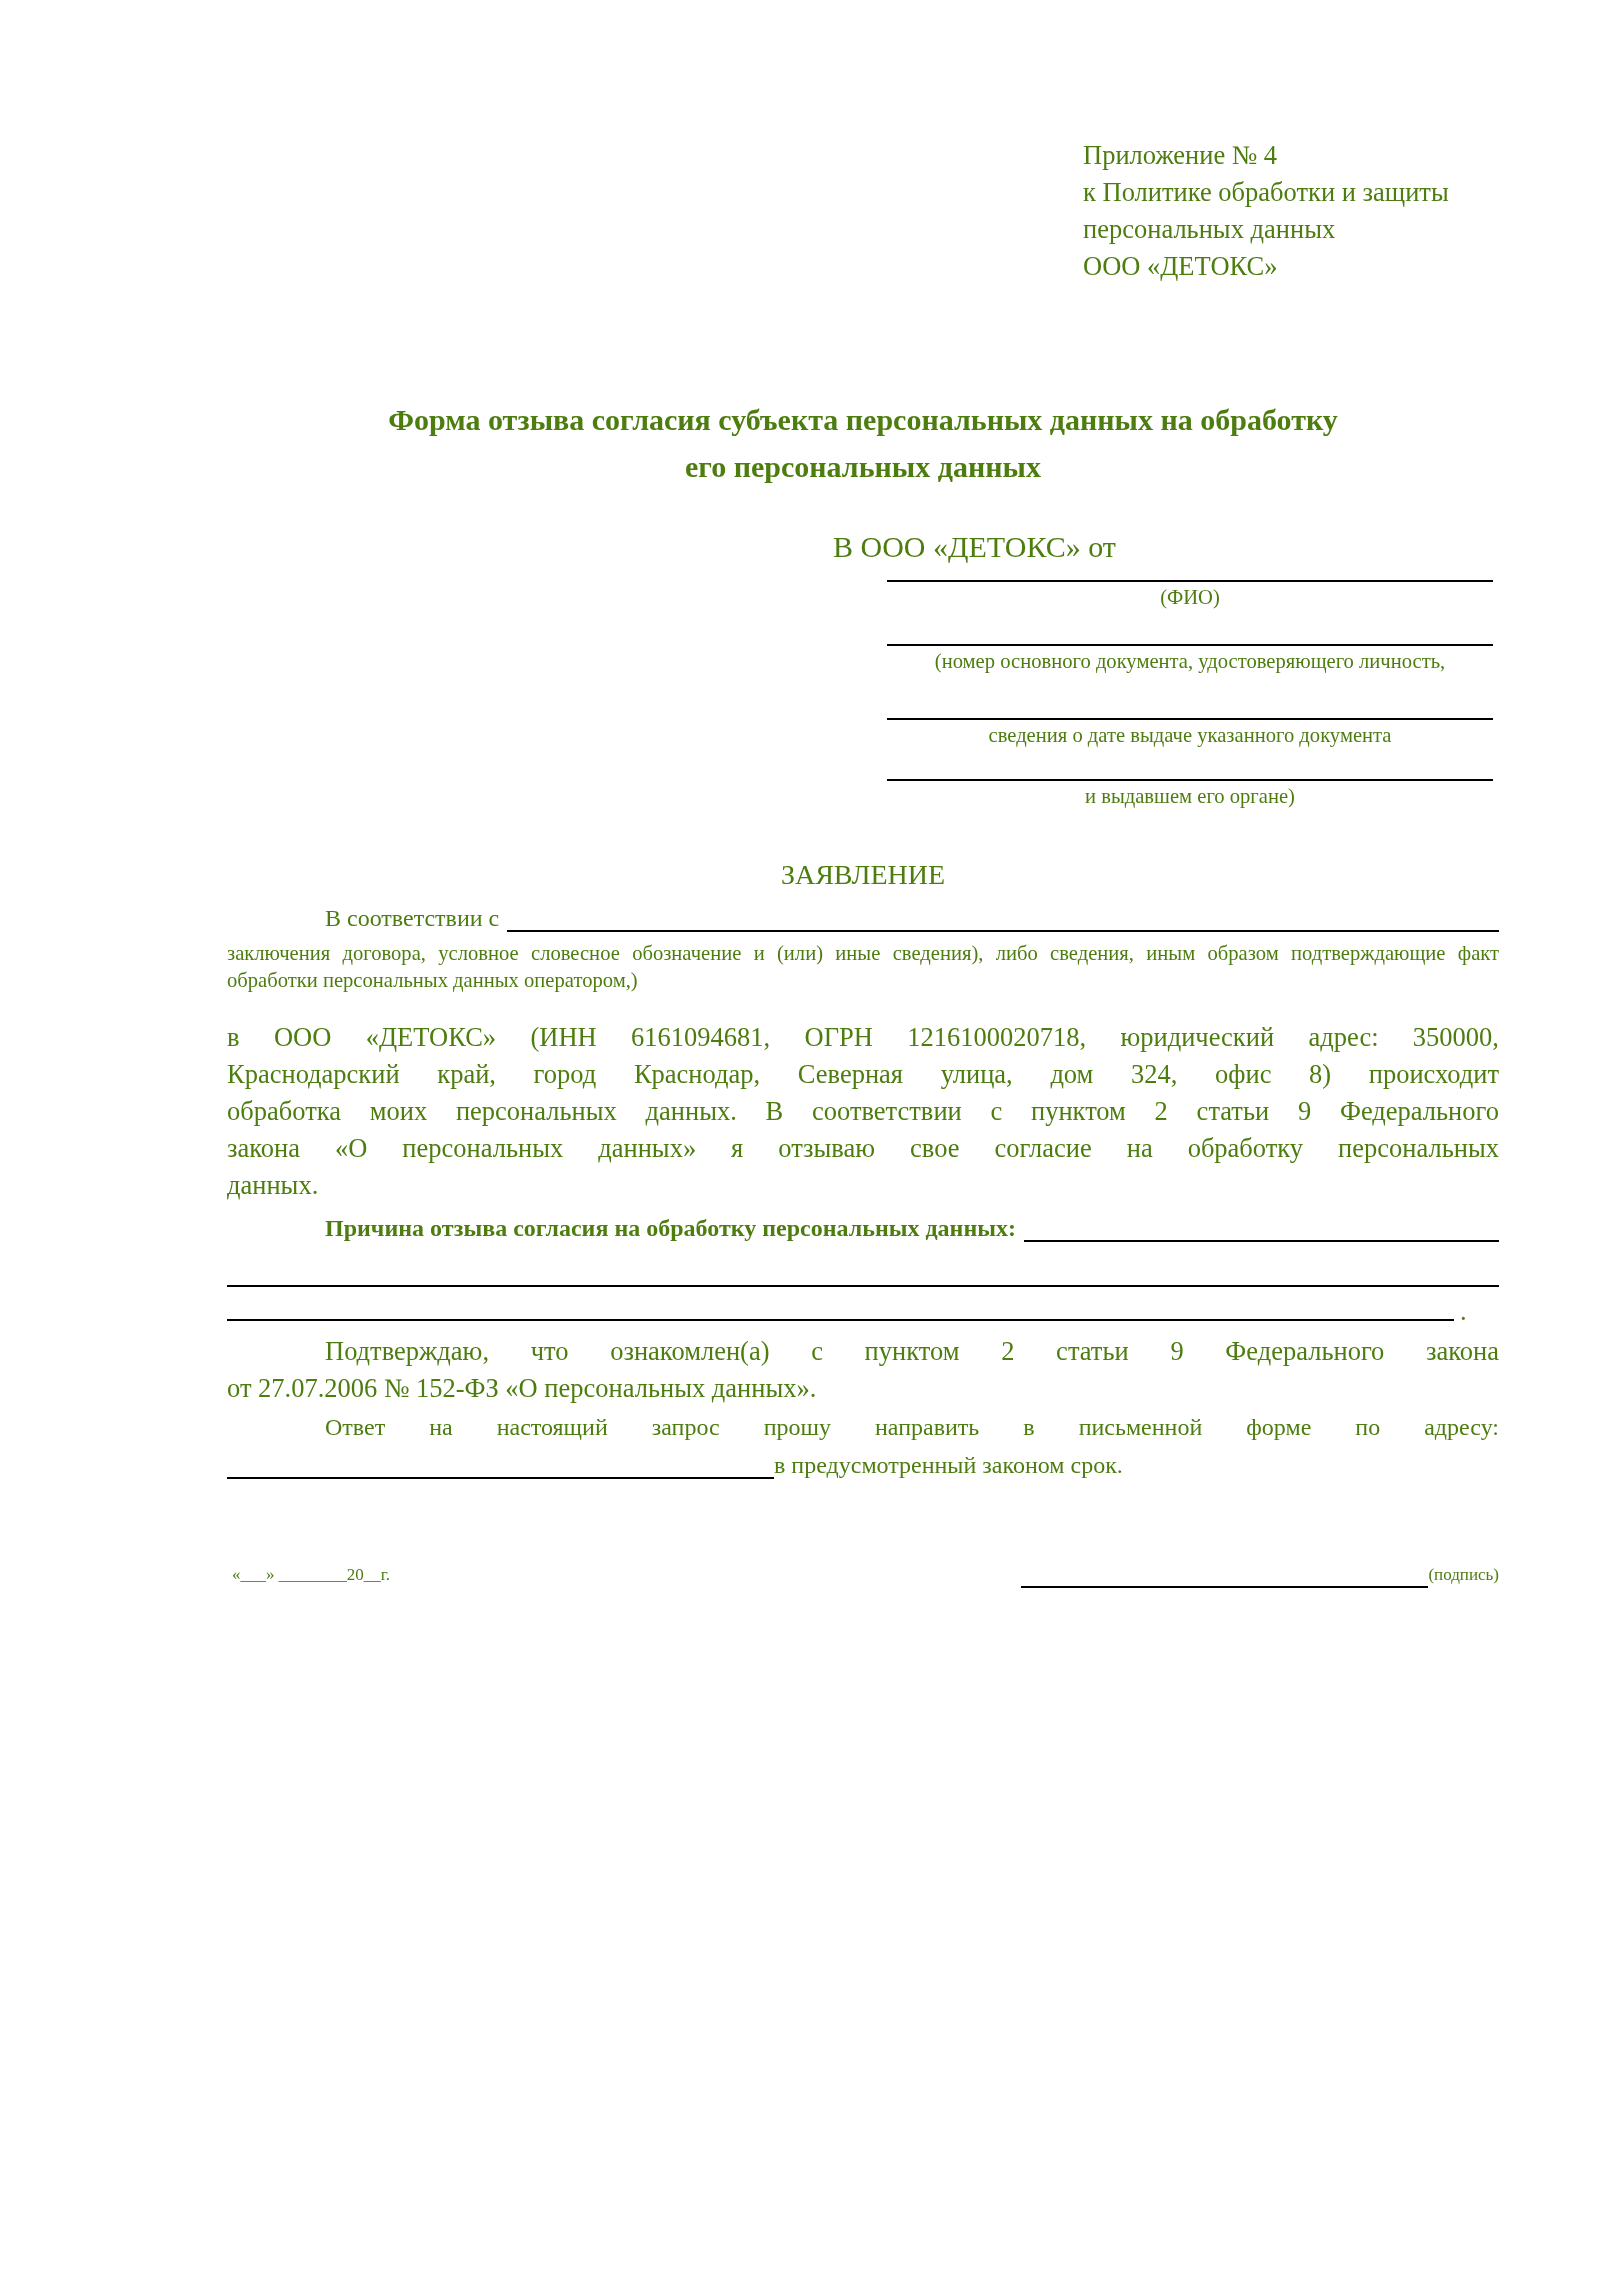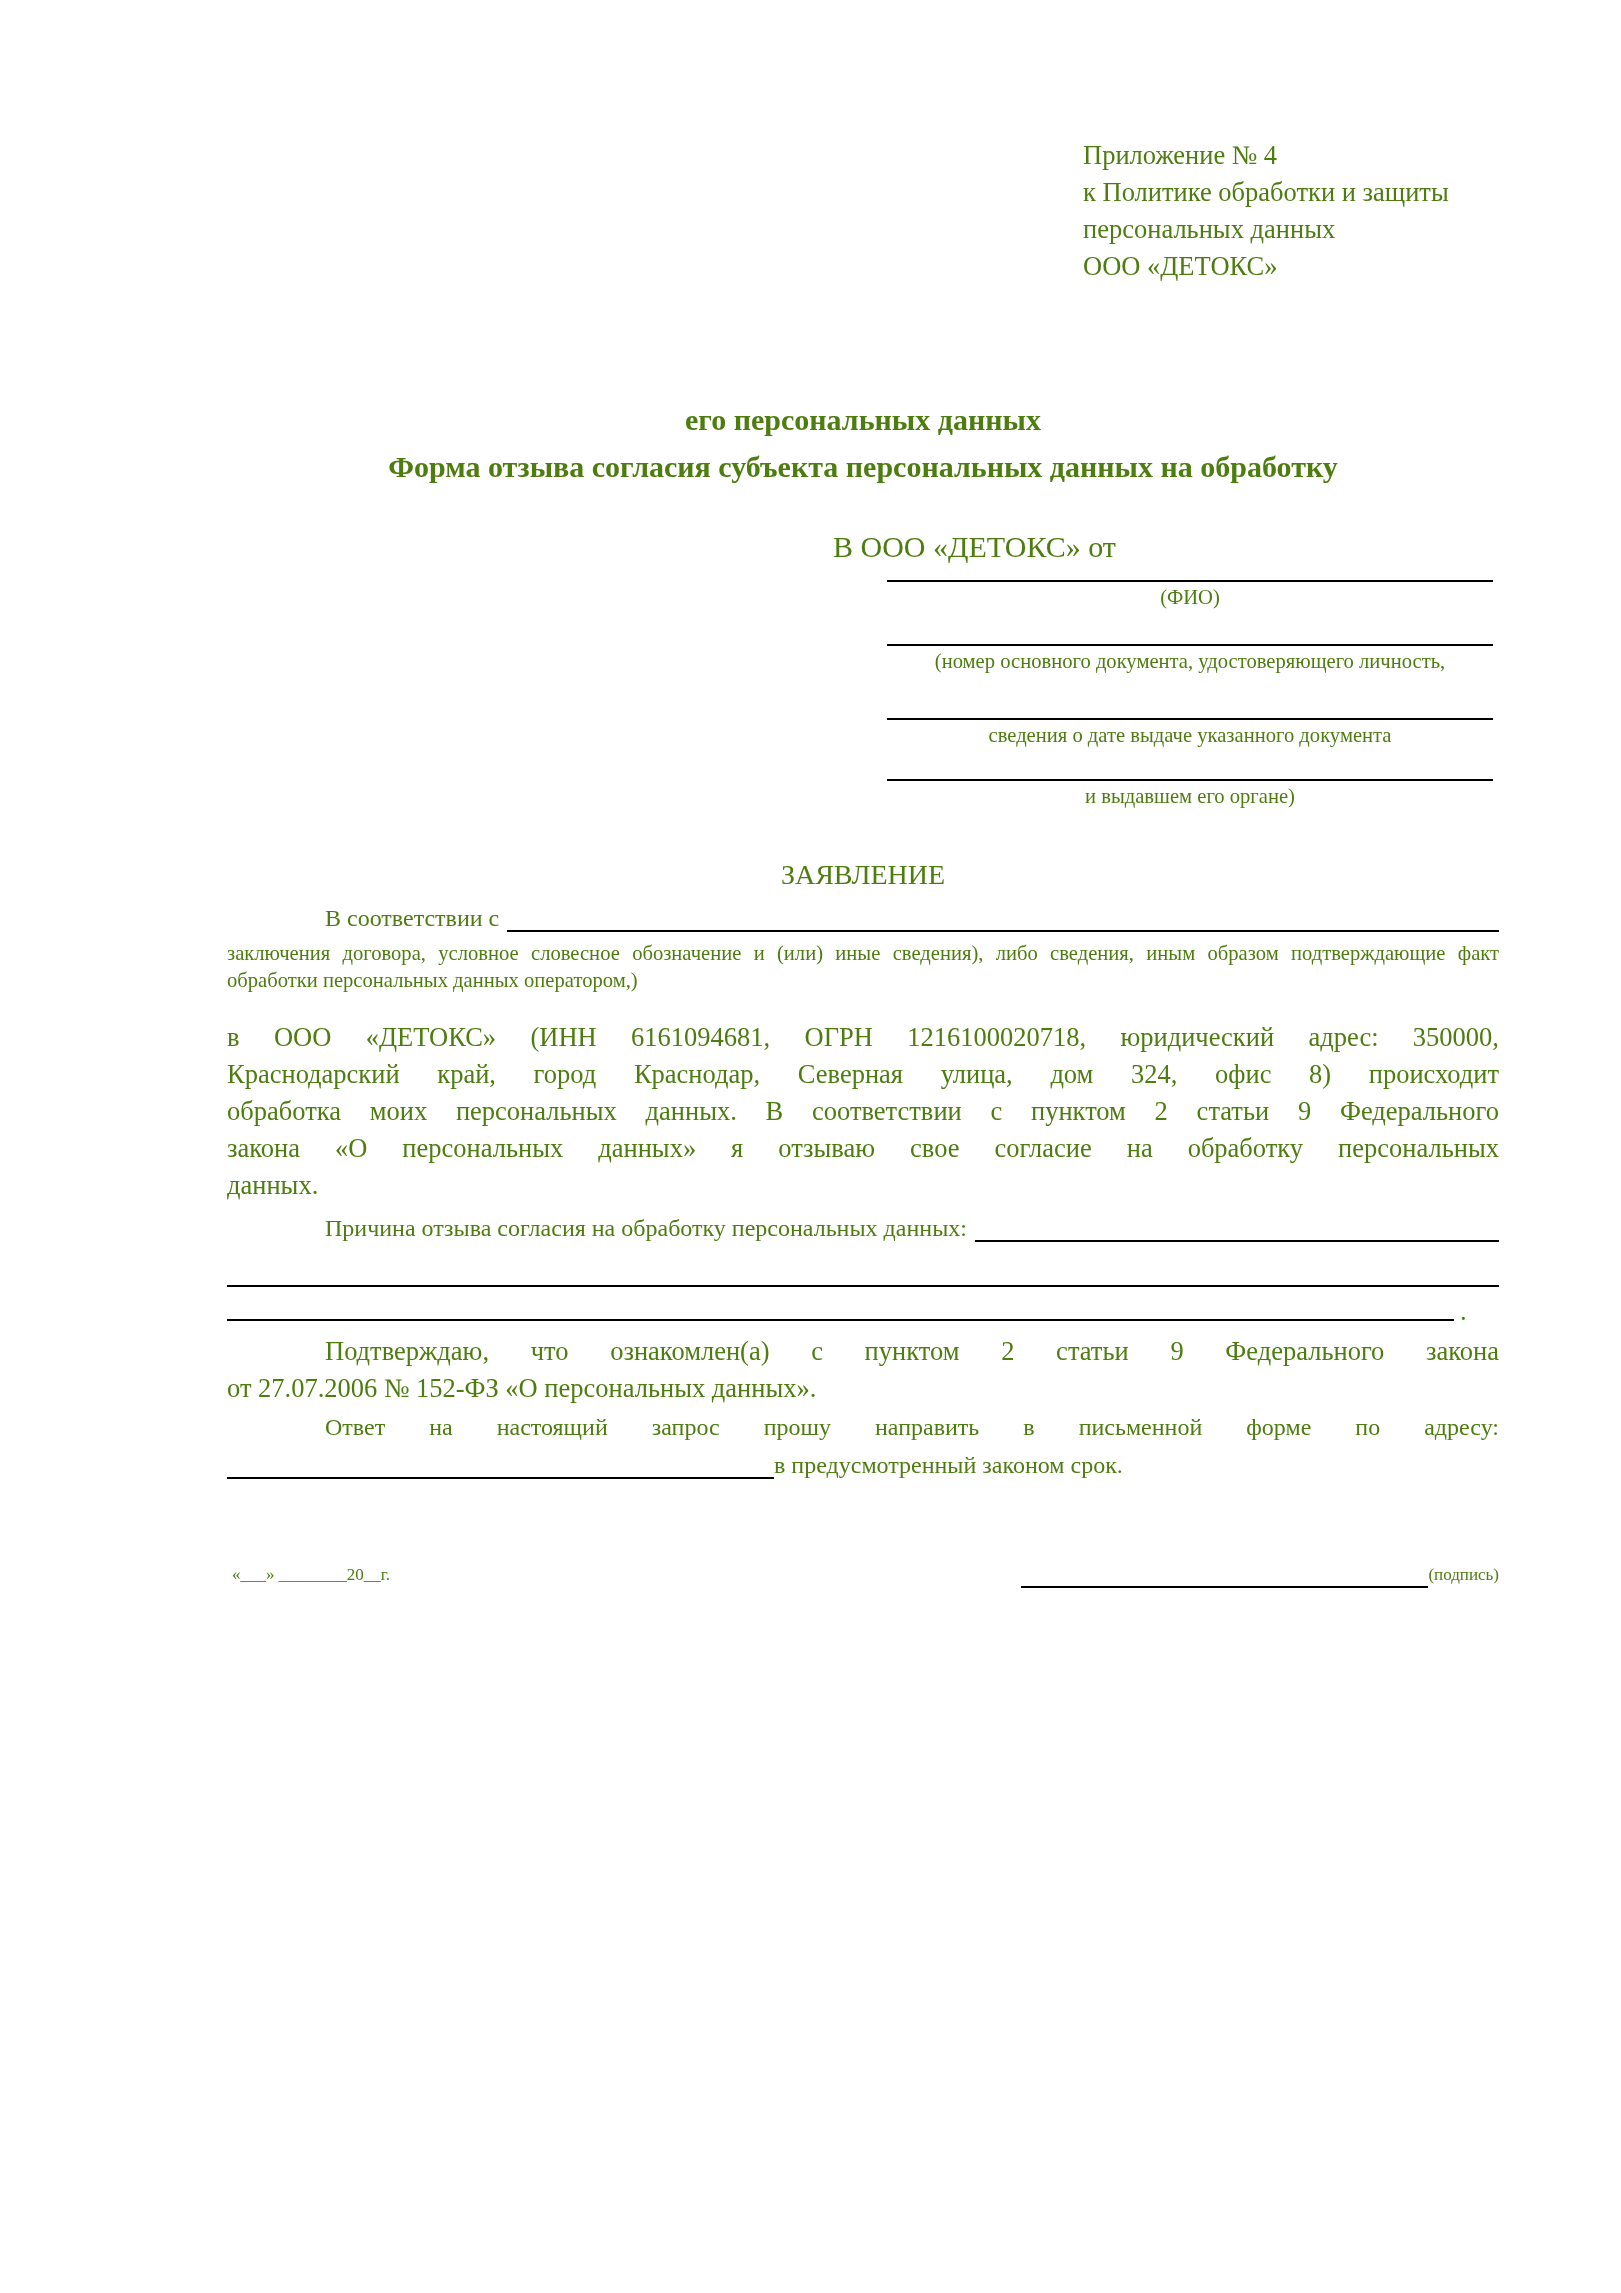--- a/index.html
+++ b/index.html
@@ -57,22 +57,22 @@
 <div class="page">
 
   <div class="abs hdr">
     <div>Приложение № 4</div>
     <div>к Политике обработки и защиты</div>
     <div>персональных данных</div>
     <div>ООО «ДЕТОКС»</div>
   </div>
 
   <div class="abs title">
+    <div>Форма отзыва согласия субъекта персональных данных на обработку</div>
     <div>его персональных данных</div>
-    <div>Форма отзыва согласия субъекта персональных данных на обработку</div>
   </div>
 
   <div class="abs to-line">В ООО «ДЕТОКС» от</div>
 
   <div class="abs frule" style="top:580px;"></div>
   <div class="abs fcap" style="top:585px;">(ФИО)</div>
 
   <div class="abs frule" style="top:644px;"></div>
   <div class="abs fcap" style="top:649px;">(номер основного документа, удостоверяющего личность,</div>
 
@@ -95,21 +95,21 @@
   </div>
 
   <div class="abs bodytext">
     <div class="jline">в ООО «ДЕТОКС» (ИНН 6161094681, ОГРН 1216100020718, юридический адрес: 350000,</div>
     <div class="jline">Краснодарский край, город Краснодар, Северная улица, дом 324, офис 8) происходит</div>
     <div class="jline">обработка моих персональных данных. В соответствии с пунктом 2 статьи 9 Федерального</div>
     <div class="jline">закона «О персональных данных» я отзываю свое согласие на обработку персональных</div>
     <div>данных.</div>
   </div>
 
-  <div class="abs row" style="top:1210px;">
+  <div class="abs row" style="top:1210px;font-weight:bold;">
     <span class="indent" style="white-space:nowrap;">Причина отзыва согласия на обработку персональных данных:</span>
     <span class="fill"></span>
   </div>
 
   <div class="abs hrule" style="top:1285px; left:227px; width:1272px;"></div>
   <div class="abs hrule" style="top:1319px; left:227px; width:1227px;"></div>
   <div class="abs period" style="top:1296px; left:1460px;">.</div>
 
   <div class="abs confirm">
     <div class="ti jline">Подтверждаю, что ознакомлен(а) с пунктом 2 статьи 9 Федерального закона</div>

